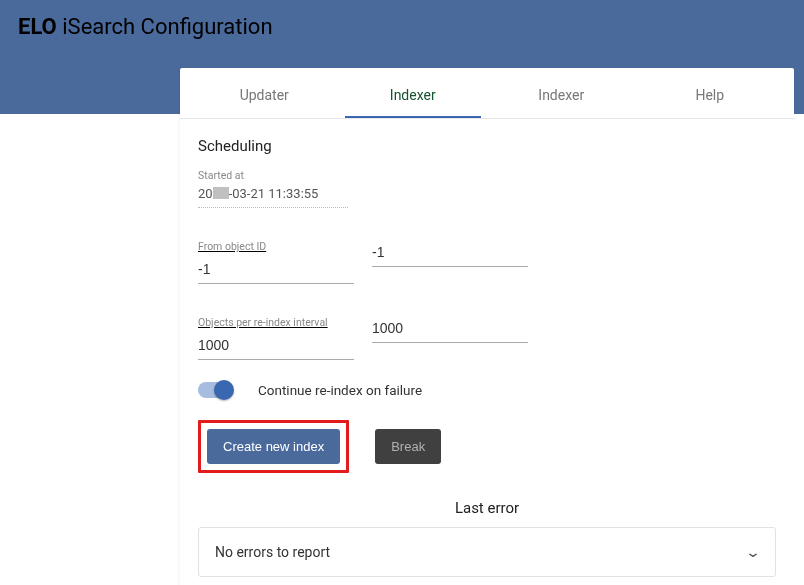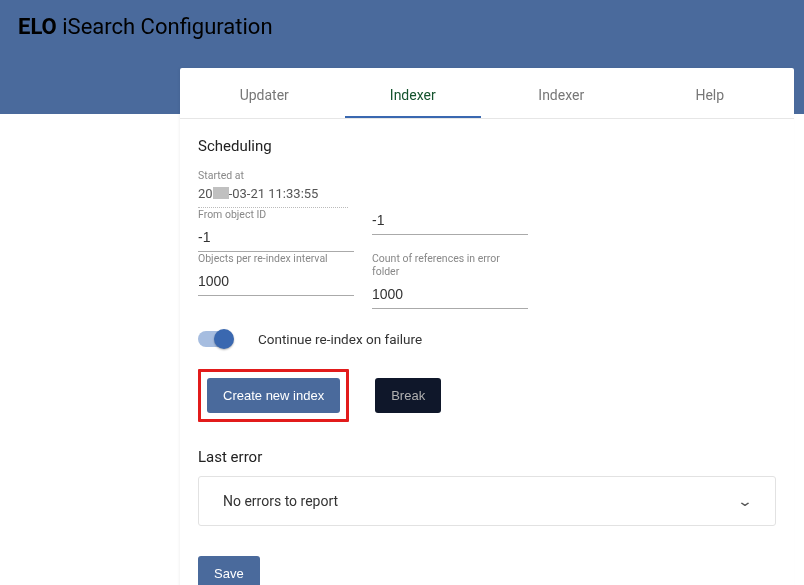--- a/index.html
+++ b/index.html
@@ -86,22 +86,23 @@
   .redact {
     display: inline-block;
     width: 16px;
     height: 12px;
     background: #c0c0c0;
     vertical-align: -1px;
   }
   .two-col {
     display: flex;
     gap: 8px;
-    margin-top: 0;
+    margin-top: 32px;
     width: 330px;
+    text-decoration: underline;
   }
   .col {
     flex: 1;
     padding-right: 10px;
   }
   .col:last-child { padding-right: 0; }
   .input-line {
     font-size: 14px;
     color: #333;
     padding: 4px 0 6px 0;
@@ -150,38 +151,39 @@
     font-size: 13px;
     border: none;
     border-radius: 3px;
     cursor: pointer;
   }
   .btn-primary {
     background: #4a6a9c;
     color: #fff;
   }
   .btn-disabled {
-    background: #0f172a;
+    background: #404040;
     color: #b0b0b0;
     cursor: default;
   }
   .highlight-box {
     border: 3px solid #e21b1b;
     padding: 6px;
     display: inline-flex;
     border-radius: 1px;
   }
   .section2 {
     margin-top: 26px;
+    text-align: center;
   }
   .error-box {
     margin-top: 10px;
     border: 1px solid #e2e2e2;
     border-radius: 3px;
-    padding: 16px 24px;
+    padding: 16px 16px;
     display: flex;
     justify-content: space-between;
     align-items: center;
     font-size: 14px;
     color: #333;
     cursor: pointer;
     gap: 36px;
   }
   .chevron {
     font-size: 14px;
@@ -230,21 +232,20 @@
         <input class="input-line" value="-1" style="">
       </div>
     </div>
 
     <div class="two-col">
       <div class="col">
         <span class="field-label">Objects per re-index interval</span>
         <input class="input-line" value="1000" style="">
       </div>
       <div class="col">
-        <span class="field-label">Count of references in error folder</span>
         <input class="input-line" value="1000" style="">
       </div>
     </div>
 
     <div class="toggle-row">
       <div class="toggle">
         <div class="toggle-knob"></div>
       </div>
       <span class="toggle-label">Continue re-index on failure</span>
     </div>

